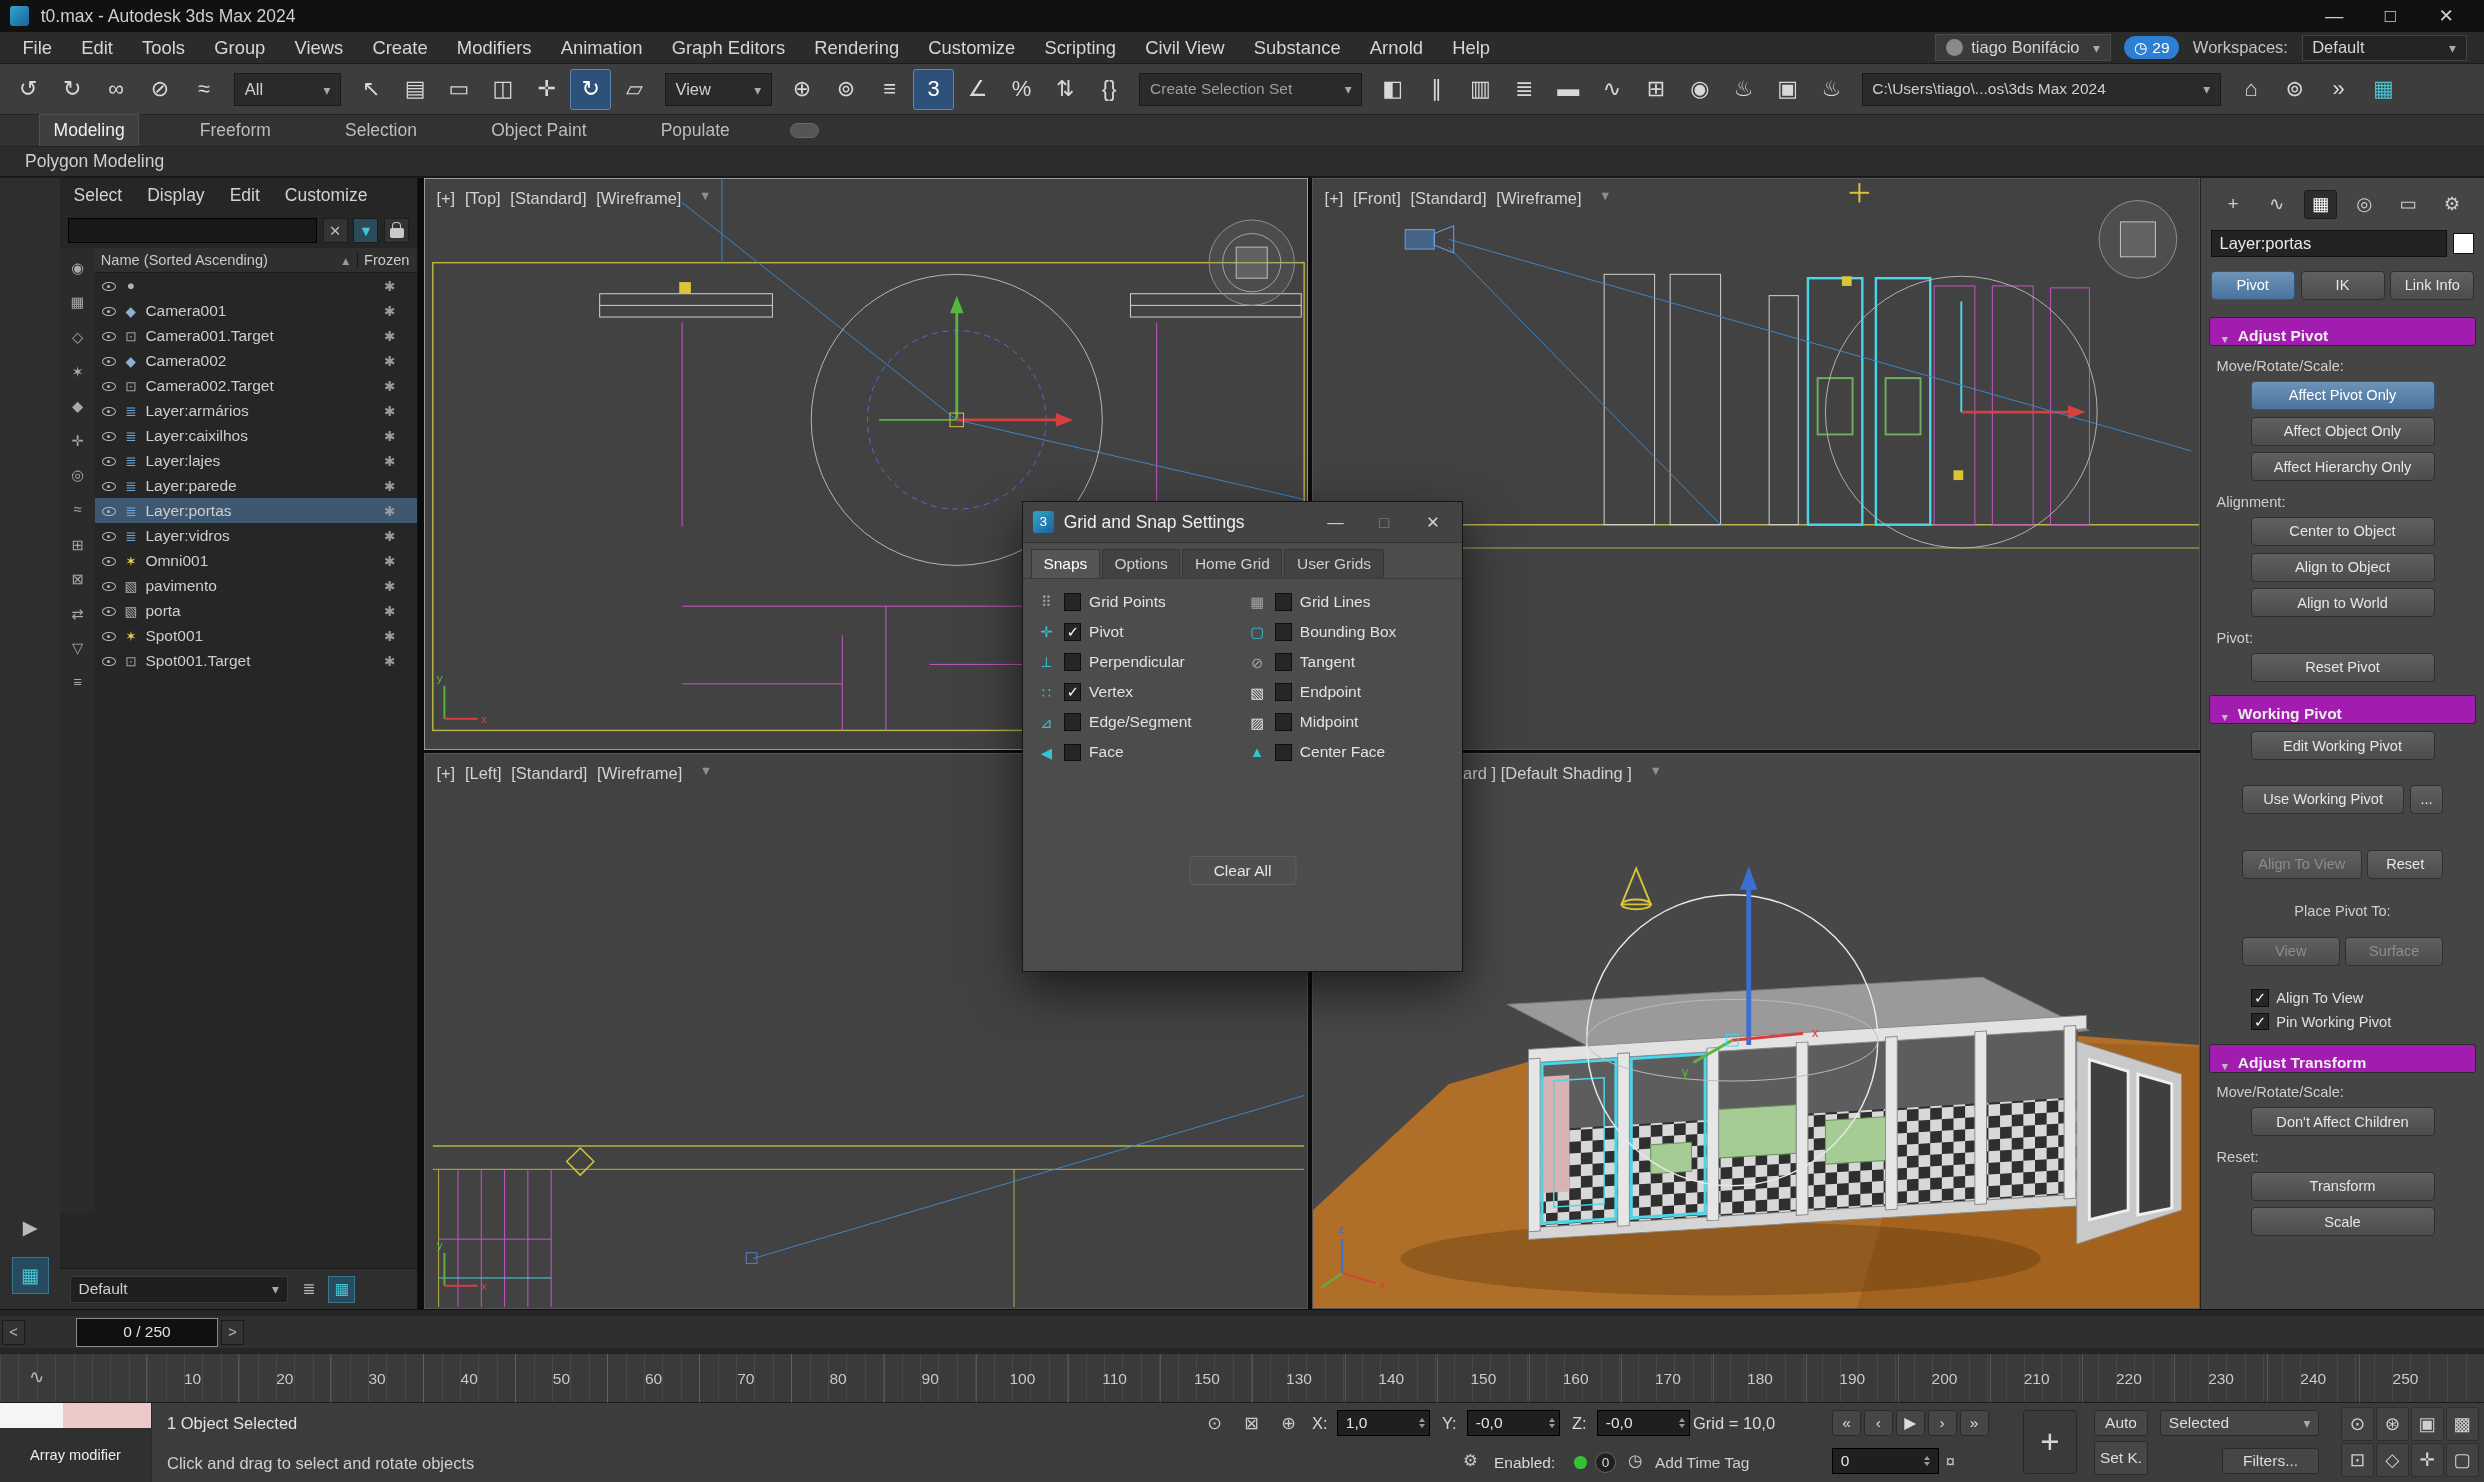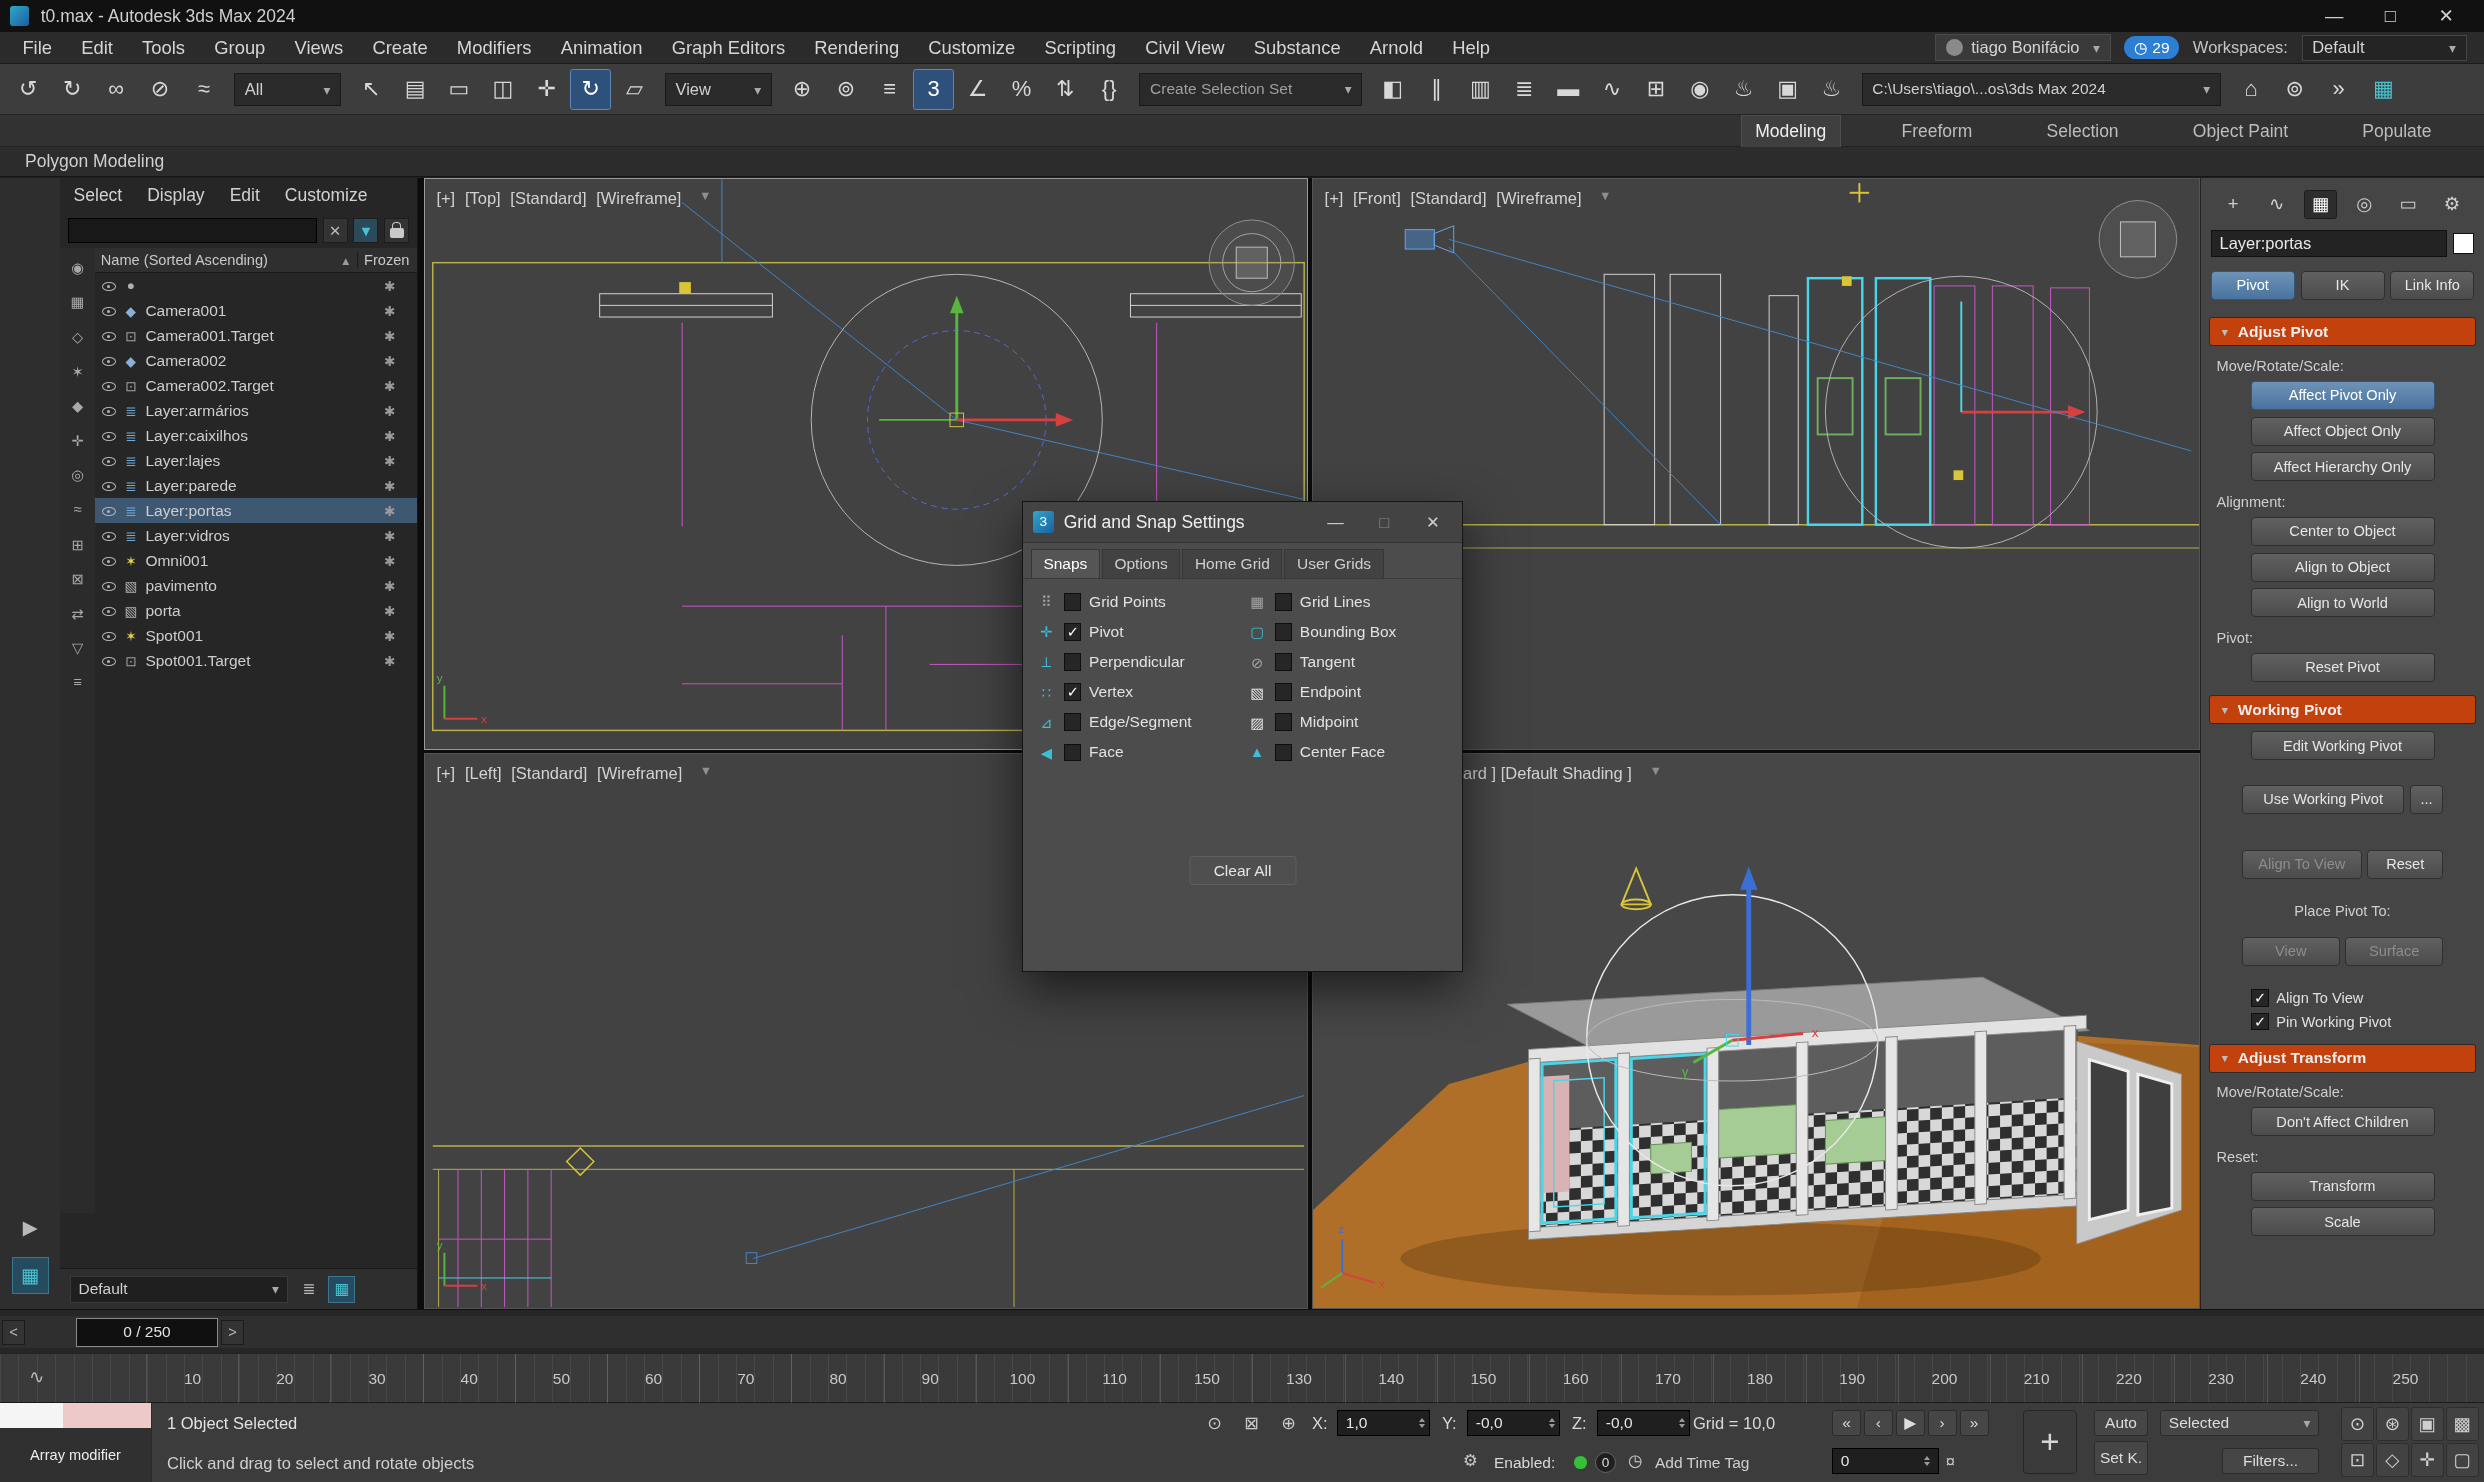--- a/index.html
+++ b/index.html
@@ -41,21 +41,21 @@
   .tbtn.active { background:#2d517a; border:1px solid #5c87b5; color:#fff; }
   .tbtn.teal { color:#49c2d0; }
   .tdd { display:flex; align-items:center; background:#2a2a2a; border:1px solid #1a1a1a; height:33px;
     padding:0 9.7px; min-width:107px; font-size:16.5px; color:#d0d0d0; margin:0 5.8px; }
   .tfield { display:flex; align-items:center; background:#2a2a2a; border:1px solid #1a1a1a; height:33px;
     padding:0 9.7px; min-width:223px; font-size:15.5px; color:#9f9f9f; margin:0 5.8px; }
   .tfield.path { min-width:359px; color:#cfcfcf; }
 
   
   #ribbontabs { position:absolute; left:0; top:115px; width:2484px; height:32px; background:#323232;
-    display:flex; align-items:flex-end; padding:0 39px; gap:47px; border-bottom:1px solid #222;flex-direction:column; }
+    display:flex; align-items:flex-end; padding:0 39px; gap:47px; border-bottom:1px solid #222; }
   .rtab { font-size:17.5px; color:#bdbdbd; padding:4.9px 13.6px; }
   .rtab.active { background:#3f3f3f; color:#efefef; border:1px solid #4e4e4e; border-bottom:none; }
   .ribbon-circle { width:29px; height:15.5px; border-radius:7.8px; background:#555; border:1px solid #6a6a6a;
     margin-bottom:7.8px; }
   #ribbonsub { position:absolute; left:0; top:147px; width:2484px; height:30px; background:#2c2c2c;
     border-bottom:1px solid #161616; display:flex; align-items:center; padding:0 25px; }
   #ribbonsub span { font-size:17.5px; color:#cfcfcf; }
 
   
   #leftstrip { position:absolute; left:0; top:178px; width:60px; height:1131px; background:#2e2e2e; }
@@ -168,22 +168,22 @@
     color:#e6e6e6; font-size:14.6px; font-family:"Liberation Sans",sans-serif; display:block; width:184px;
     margin:6.8px auto; }
   .cbtn.small { flex:1; width:auto; margin:0; }
   .cbtn.blue { background:linear-gradient(#6e93b8,#49739e); border-color:#32567c; color:#fff; }
   .cbtn.disabled { color:#8d8d8d; }
   .rowpair { display:flex; gap:5.8px; padding:0 41px; }
   .rowpair .cbtn { margin:18px 0; }
   .rowpair .grow { flex:1.6; width:auto; }
   .rowpair .grow2 { flex:1; width:auto; }
   .rowpair .tiny { width:33px; flex:none; }
-  .rollout { margin:13.6px 7.8px 5.8px 7.8px; height:29px; background:#c2410c; border:1px solid #2a2a2a;
-    border-radius:2.9px; display:flex; align-items:center; gap:7.8px; padding:0 9.7px; color:#ececec;
+  .rollout { margin:13.6px 7.8px 5.8px 7.8px; height:29px; background:#a21caf; border:1px solid #2a2a2a;
+    border-radius:2.9px; display:flex; align-items:flex-end; gap:7.8px; padding:0 9.7px; color:#ececec;
     font-size:15.5px; font-weight:bold; }
   .rollout::before { content:"▼"; font-size:10.7px; color:#bcbcbc; }
   .plabel { font-size:14.6px; color:#cfcfcf; padding:5.8px 0 0 15.5px; }
   .plabel.center { text-align:center; padding-left:0; }
   .cbrow { display:flex; align-items:center; gap:7.8px; padding:5.8px 0 0 50px; }
   .cblbl { font-size:14.6px; color:#e0e0e0; }
 
   
   #tslider { position:absolute; left:0; top:1309px; width:2484px; height:44px; background:#262626;
     border-top:1px solid #101010; }

